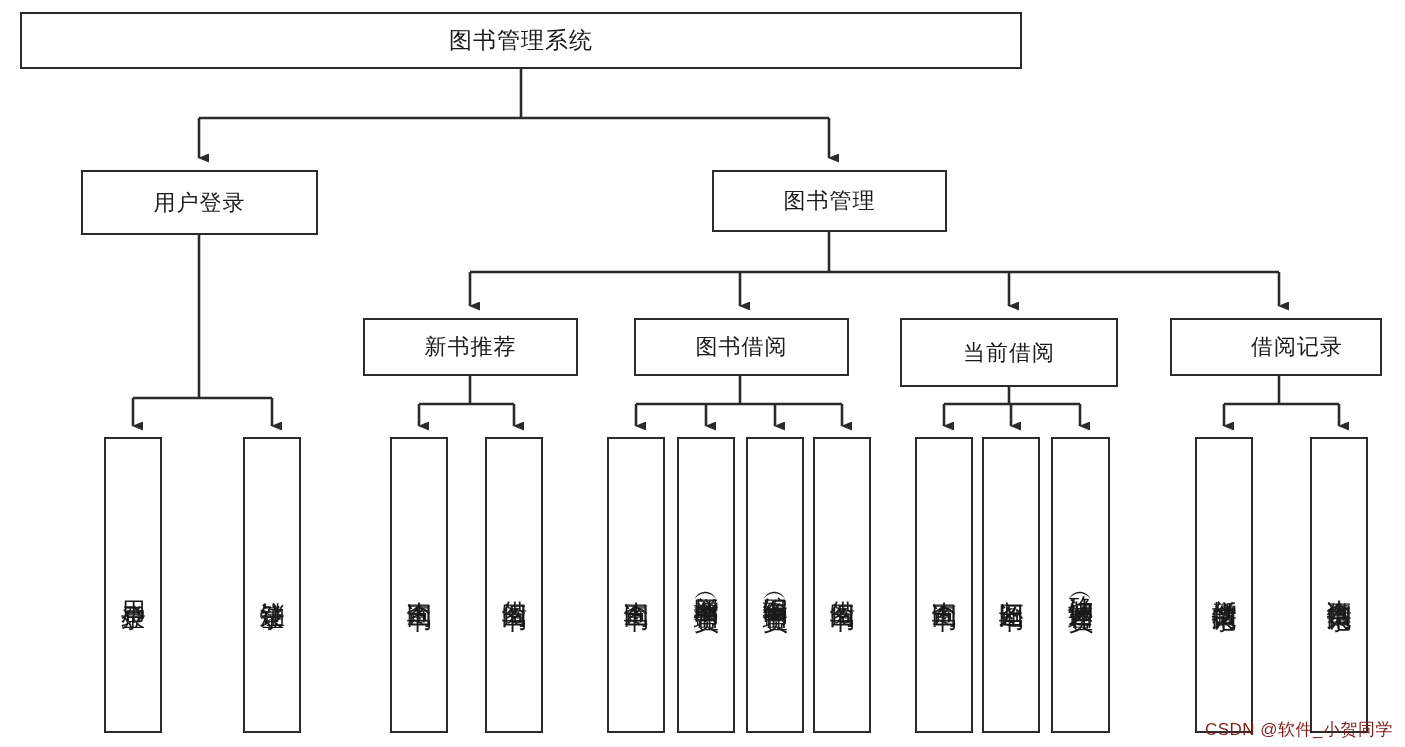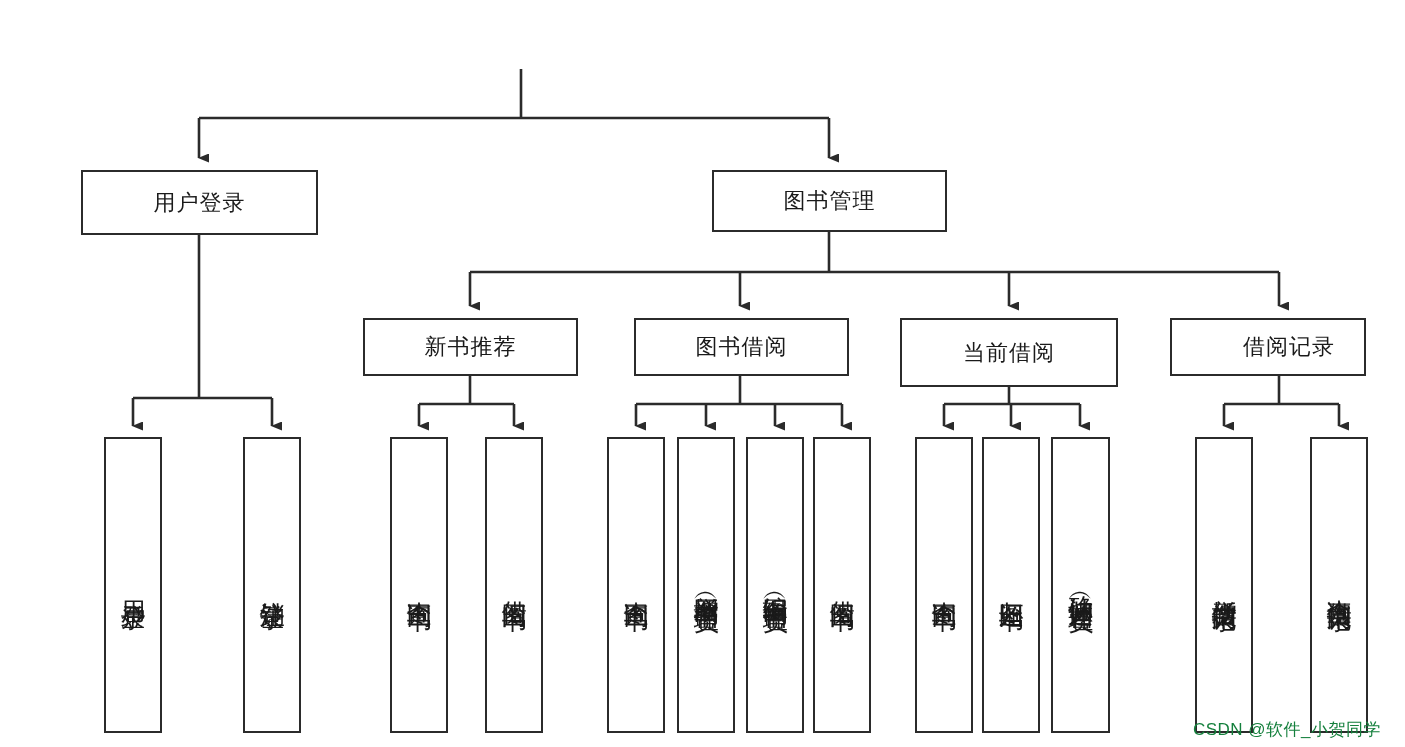--- a/index.html
+++ b/index.html
@@ -54,24 +54,24 @@
     font-size: 25px;
     line-height: 1.02;
     letter-spacing: 2px;
     white-space: nowrap;
   }
   .node.root .label {
     font-size: 23px;
   }
   .watermark {
     position: absolute;
-    right: 24px;
+    right: 12px;
     bottom: 6px;
     font-size: 17px;
-    color: #15803d;
+    color: #7f1d1d;
     letter-spacing: 0.5px;
     white-space: nowrap;
     pointer-events: none;
   }
 </style>
 </head>
 <body>
 
 <div id="canvas">
 
@@ -118,20 +118,23 @@
       <path d="M1011,404 L1011,426" marker-end="url(#arrow)"></path>
       <path d="M1080,404 L1080,426" marker-end="url(#arrow)"></path>
 
       <path d="M1279,376 L1279,404"></path>
       <path d="M1224,404 L1339,404"></path>
       <path d="M1224,404 L1224,426" marker-end="url(#arrow)"></path>
       <path d="M1339,404 L1339,426" marker-end="url(#arrow)"></path>
     </g>
   </svg>
 
+  <div class="node horiz root" style="left:20px; top:12px; width:1002px; height:57px;">
+    <span class="label">图书管理系统</span>
+  </div>
 
   <div class="node horiz" style="left:81px; top:170px; width:237px; height:65px;">
     <span class="label">用户登录</span>
   </div>
 
   <div class="node horiz" style="left:712px; top:170px; width:235px; height:62px;">
     <span class="label">图书管理</span>
   </div>
 
   <div class="node horiz" style="left:634px; top:318px; width:215px; height:58px;">
@@ -139,21 +142,21 @@
   </div>
 
   <div class="node horiz" style="left:363px; top:318px; width:215px; height:58px;">
     <span class="label">新书推荐</span>
   </div>
 
   <div class="node horiz" style="left:900px; top:318px; width:218px; height:69px;">
     <span class="label">当前借阅</span>
   </div>
 
-  <div class="node horiz" style="left:1170px; top:318px; width:196px; height:58px;padding-left:42px;">
+  <div class="node horiz" style="left:1170px; top:318px; width:212px; height:58px;padding-left:42px;">
     <span class="label">借阅记录</span>
   </div>
 
   <div class="node vert" style="left:104px; top:437px; width:58px; height:296px;">
     <span class="label">用户登录</span>
   </div>
 
   <div class="node vert" style="left:243px; top:437px; width:58px; height:296px;">
     <span class="label">注销登录</span>
   </div>

